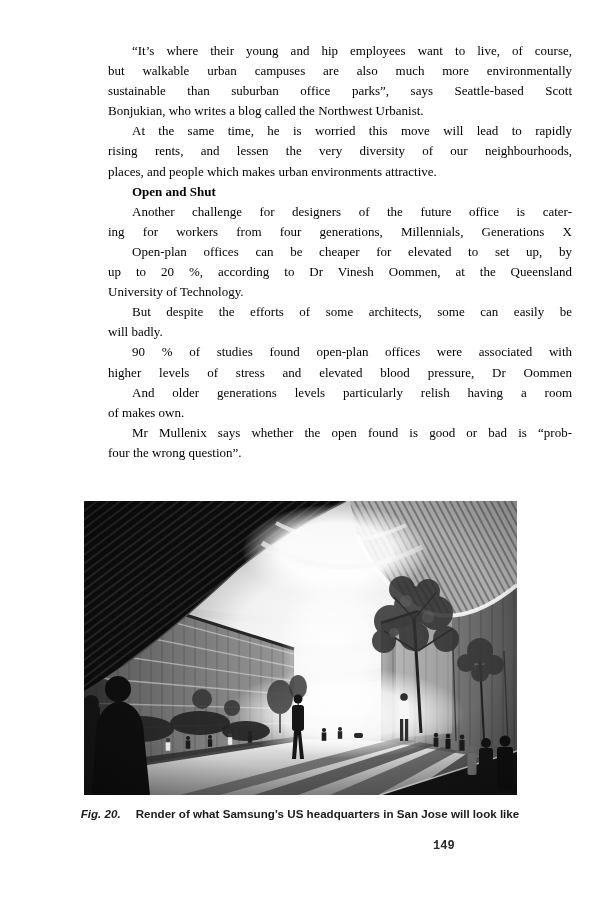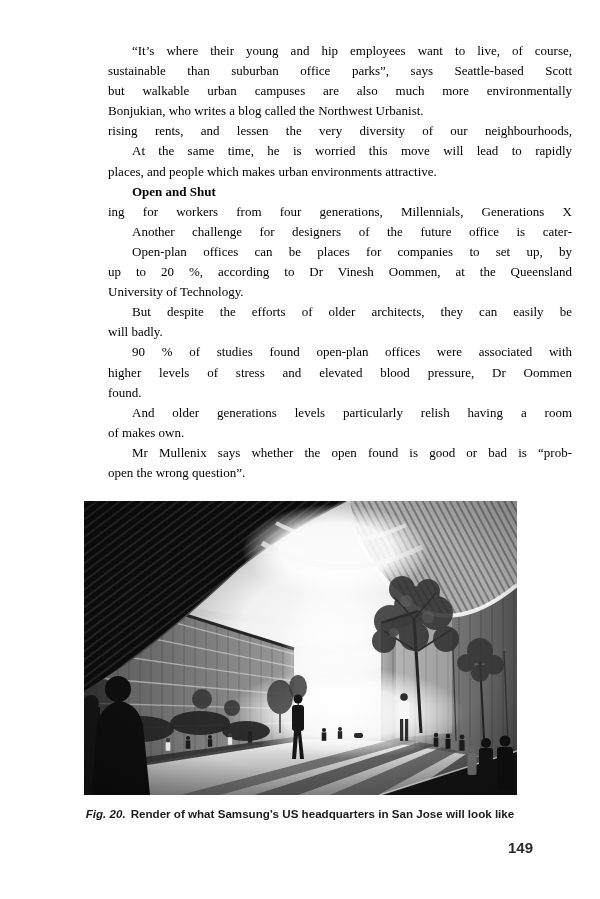--- a/index.html
+++ b/index.html
@@ -11,69 +11,68 @@
   .line{text-align:justify;text-align-last:justify;}
   .line.last{text-align-last:left;}
   .line.first{text-indent:24px;}
   .block.heading{font-weight:bold;}
   .block.heading .line{text-align-last:left;font-family:Liberation Serif, serif;}
   .em{}
   .figure{position:absolute;left:84px;top:501px;width:433px;height:294px;overflow:hidden;background:#c4c4c4;}
   .figure svg{display:block;}
   .caption{position:absolute;left:50px;top:806px;width:500px;text-align:center;white-space:nowrap;
         font-family:"Liberation Sans",sans-serif;font-size:11.6px;font-weight:700;color:#1b1b1b;line-height:16px;}
-  .caption .label{font-style:italic;font-weight:600;padding-right:5px;}
-  .page-number{position:absolute;top:839px;left:433px;width:100px;text-align:right;
-        font-family:Liberation Sans, sans-serif;font-size:15px;font-weight:700;color:#2b2b2b;}
+  .caption .label{font-style:italic;font-weight:600;padding-right:15px;}
+  .page-number{position:absolute;top:839px;left:433px;width:100px;
+        font-family:Liberation Mono, monospace;font-size:12px;font-weight:700;color:#2b2b2b;}
 </style>
 </head>
 <body>
 
 <div class="page">
 
   <div class="text-column">
       <div class="block paragraph">
         <div class="line first"><span>“It’s where their young and hip employees want to live, of course,</span></div>
+        <div class="line"><span>but walkable urban campuses are also much more environmentally</span></div>
         <div class="line"><span>sustainable than suburban office parks”, says Seattle-based Scott</span></div>
-        <div class="line"><span>but walkable urban campuses are also much more environmentally</span></div>
         <div class="line last"><span>Bonjukian, who writes a blog called the </span><span class="em">Northwest Urbanist</span><span>.</span></div>
       </div>
       <div class="block paragraph">
+        <div class="line first"><span>At the same time, he is worried this move will lead to rapidly</span></div>
         <div class="line"><span>rising rents, and lessen the very diversity of our neighbourhoods,</span></div>
-        <div class="line first"><span>At the same time, he is worried this move will lead to rapidly</span></div>
         <div class="line last"><span>places, and people which makes urban environments attractive.</span></div>
       </div>
       <div class="block heading">
         <div class="line first last"><span>Open and Shut</span></div>
       </div>
       <div class="block paragraph">
+        <div class="line first"><span>Another challenge for designers of the future office is cater-</span></div>
         <div class="line"><span>ing for workers from four generations, Millennials, Generations X</span></div>
-        <div class="line first"><span>Another challenge for designers of the future office is cater-</span></div>
-      </div>
-      <div class="block paragraph">
-        <div class="line first"><span>Open-plan offices can be places for companies to set up, by</span></div>
+      </div>
+      <div class="block paragraph">
+        <div class="line first"><span>Open-plan offices can be cheaper for elevated to set up, by</span></div>
         <div class="line"><span>up to 20 %, according to Dr Vinesh Oommen, at the Queensland</span></div>
         <div class="line last"><span>University of Technology.</span></div>
       </div>
       <div class="block paragraph">
-        <div class="line first"><span>But despite the efforts of older architects, they can easily be</span></div>
+        <div class="line first"><span>But despite the efforts of some architects, some can easily be</span></div>
         <div class="line last"><span>will badly.</span></div>
       </div>
       <div class="block paragraph">
         <div class="line first"><span>90 % of studies found open-plan offices were associated with</span></div>
         <div class="line"><span>higher levels of stress and elevated blood pressure, Dr Oommen</span></div>
-        <div class="line last"><span>found.</span></div>
       </div>
       <div class="block paragraph">
         <div class="line first"><span>And older generations levels particularly relish having a room</span></div>
         <div class="line last"><span>of makes own.</span></div>
       </div>
       <div class="block paragraph">
         <div class="line first"><span>Mr Mullenix says whether the open found is good or bad is “prob-</span></div>
-        <div class="line last"><span>open the wrong question”.</span></div>
+        <div class="line last"><span>four the wrong question”.</span></div>
       </div>
     </div>
 
   <div class="figure">
     <svg width="433" height="294" viewBox="0 0 433 294" xmlns="http://www.w3.org/2000/svg">
       <defs>
         <radialGradient id="glow" cx="50%" cy="50%" r="50%">
           <stop offset="0%" stop-color="#ffffff"></stop>
           <stop offset="55%" stop-color="#ffffff" stop-opacity="0.85"></stop>
           <stop offset="100%" stop-color="#ffffff" stop-opacity="0"></stop>

